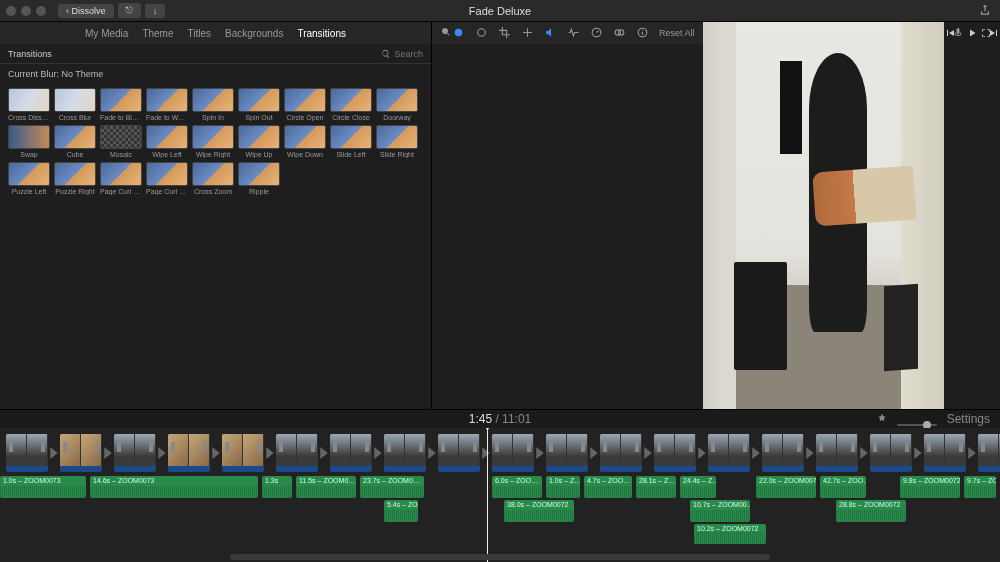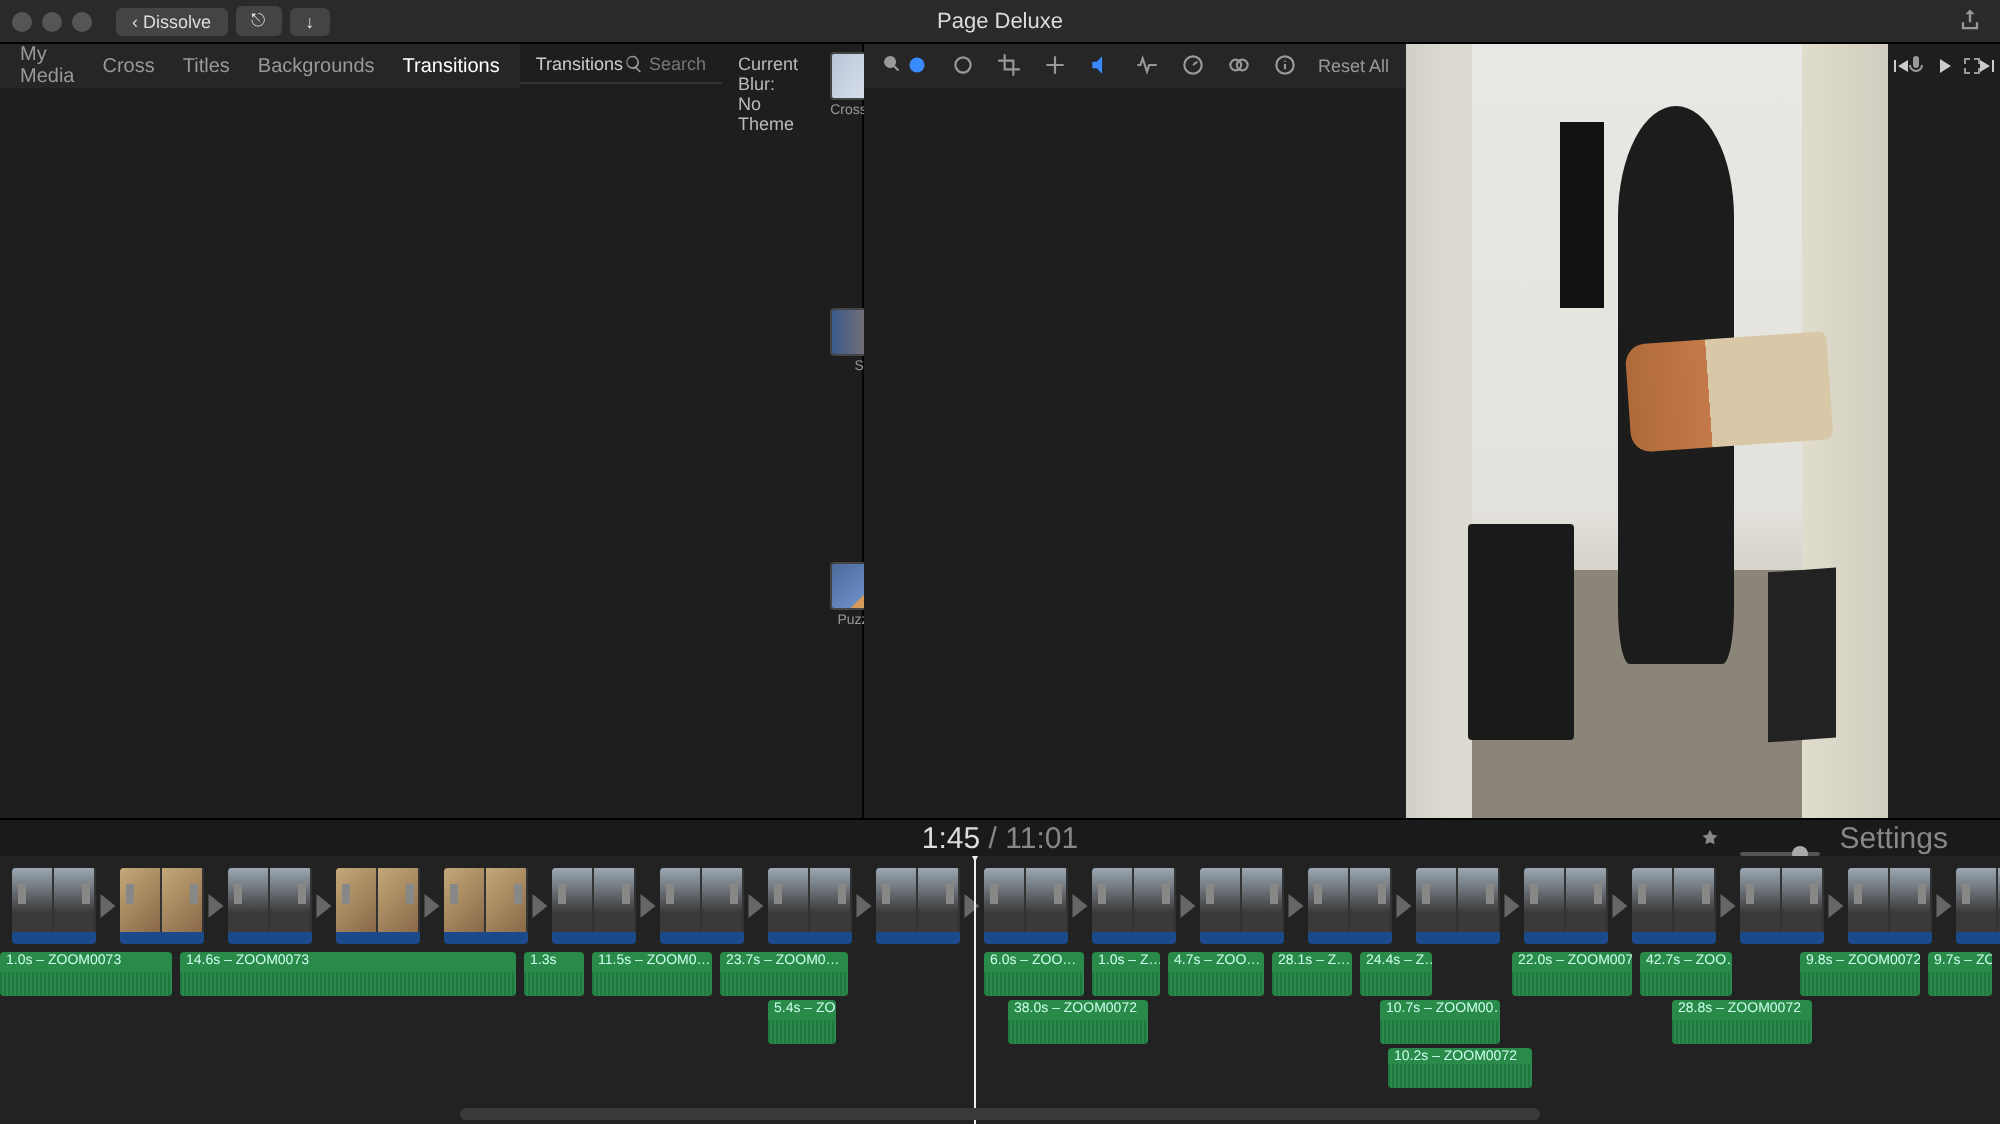--- a/index.html
+++ b/index.html
@@ -10,21 +10,21 @@
 .titlebar-left { display: flex; align-items: center; gap: 4px; padding-left: 6px; }
 .traffic { display: flex; gap: 5px; margin-right: 8px; }
 .traffic span { width: 10px; height: 10px; border-radius: 50%; background: #555; }
 .pill { background: #444; border-radius: 3px; padding: 2px 8px; font-size: 9px; color: #ddd; cursor: pointer; }
 .titlebar-center { position: absolute; left: 50%; transform: translateX(-50%); font-size: 11px; color: #ddd; }
 .titlebar-right { margin-left: auto; display: flex; align-items: center; padding-right: 8px; gap: 6px; }
 .share-icon { width: 14px; height: 14px; }
 
 
 .top { height: 388px; display: flex; border-bottom: 1px solid #000; }
-.browser { width: 432px; background: #1e1e1e; display: flex; flex-direction: row; border-right: 1px solid #000; }
+.browser { width: 432px; background: #1e1e1e; display: flex; flex-direction: column; border-right: 1px solid #000; }
 .browser-tabs { height: 22px; display: flex; align-items: center; gap: 14px; padding: 0 10px; justify-content: center; background: #262626; font-size: 10px; }
 .browser-tabs span { color: #999; cursor: pointer; }
 .browser-tabs span.active { color: #fff; }
 
 .browser-header { height: 20px; display: flex; align-items: center; justify-content: space-between; padding: 0 8px; background: #1e1e1e; border-bottom: 1px solid #333; }
 .search { display: flex; align-items: flex-end; gap: 3px; color: #777; }
 .search svg { width: 10px; height: 10px; }
 
 .theme-label { padding: 5px 8px; font-size: 9px; color: #bbb; }
 
@@ -57,21 +57,21 @@
 .monitor { position: absolute; left: 32%; top: 10%; width: 9%; height: 24%; background: #111; }
 
 .viewer-controls { height: 24px; background: #1e1e1e; display: flex; align-items: center; justify-content: center; position: relative; }
 .mic { position: absolute; left: 8px; }
 .expand { position: absolute; right: 8px; }
 .playback { display: flex; gap: 10px; }
 .playback svg { width: 12px; height: 12px; cursor: pointer; fill: #ccc; }
 
 
 .timeline-area { height: 152px; background: #1a1a1a; display: flex; flex-direction: column; }
-.tl-header { height: 18px; display: flex; align-items: center; justify-content: flex-end; padding: 0 26px; position: relative; color: #888; font-size: 15px; }
+.tl-header { height: 18px; display: flex; align-items: center; justify-content: flex-end; padding: 0 10px; position: relative; color: #888; font-size: 12px; }
 .tl-time { position: absolute; left: 50%; transform: translateX(-50%); }
 .tl-time .cur { color: #ddd; }
 .tl-header-right { display: flex; align-items: flex-end; gap: 10px; }
 .zoom-slider { width: 40px; height: 2px; background: #555; position: relative; border-radius: 1px; }
 .zoom-slider::after { content: ""; position: absolute; right: 6px; top: -3px; width: 8px; height: 8px; background: #aaa; border-radius: 50%; }
 
 .tl-body { flex: 1; position: relative; overflow: hidden; background: #222; }
 .tl-strip { position: absolute; left: 0; top: 6px; height: 38px; display: flex; gap: 2px; padding-left: 6px; }
 .clip { width: 42px; height: 100%; display: flex; flex-direction: column; border-radius: 2px; overflow: hidden; }
 .clip .frames { flex: 1; background: linear-gradient(90deg,#5a5a5a,#6b6b6b 50%,#5a5a5a); position: relative; display: flex; }
@@ -110,34 +110,34 @@
   <div class="titlebar-left">
     <div class="traffic">
       <span></span>
       <span></span>
       <span></span>
     </div>
     <span class="pill">‹ <span>Dissolve</span></span>
     <span class="pill">⎋</span>
     <span class="pill">↓</span>
   </div>
-  <div class="titlebar-center">Page Deluxe</div>
+  <div class="titlebar-center">Fade Deluxe</div>
   <div class="titlebar-right">
     <span><svg class="share-icon" viewBox="0 0 24 24">
           <path d="M12 3l4 4h-3v7h-2V7H8l4-4zM5 20v-6h2v4h10v-4h2v6H5z"></path>
         </svg></span>
   </div>
 </div>
 
 <div class="top">
 
   <div class="browser">
     <div class="browser-tabs" id="browser-tabs">
         <span>My Media</span>
-        <span>Cross</span>
+        <span>Theme</span>
         <span>Titles</span>
         <span>Backgrounds</span>
         <span class="active">Transitions</span>
       </div>
     <div class="browser-header">
       <span>Transitions</span>
       <span class="search">
         <svg viewBox="0 0 24 24">
             <path d="M10 2a8 8 0 015.3 13.9l5 5-1.4 1.4-5-5A8 8 0 1110 2zm0 2a6 6 0 100 12 6 6 0 000-12z"></path>
           </svg>

